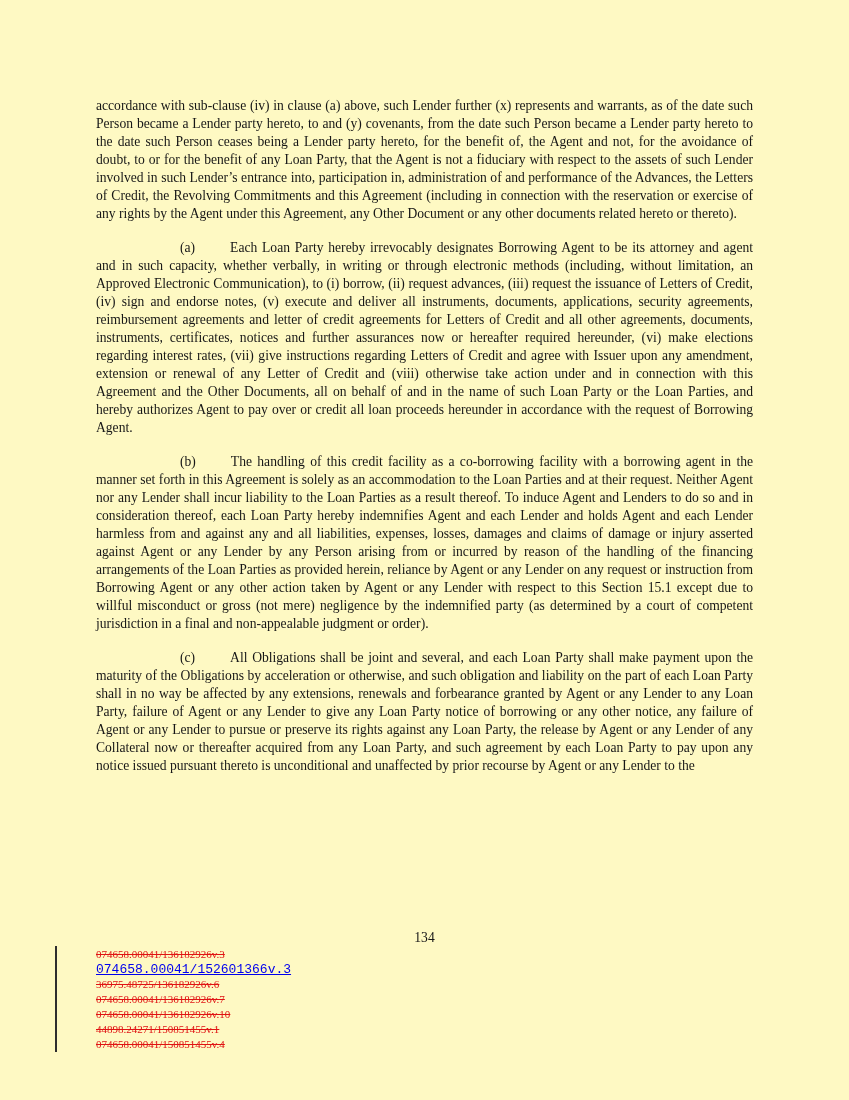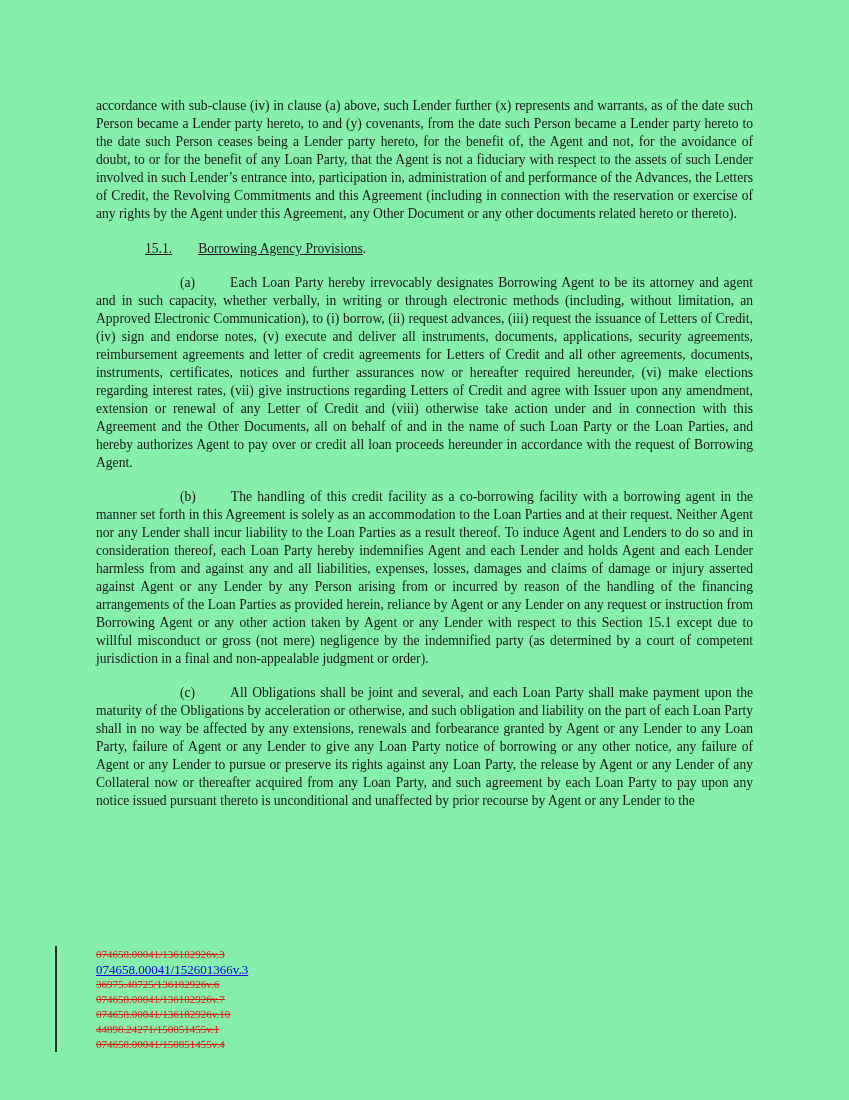--- a/index.html
+++ b/index.html
@@ -1,20 +1,20 @@
 <!DOCTYPE html>
 <html style="--redline: #e01313; --link: #0000ee; --text: #161616;"><head>
 <meta charset="utf-8">
 <style>
   html, body { margin:0; padding:0; background:#ffffff; }
   .page {
     position:relative;
     width:849px;
     height:1100px;
-    background:#86efac;
+    background:#fef9c3;
     font-family:"Liberation Serif", serif;
     color:#161616;
     overflow:hidden;
   }
   .content {
     position:absolute;
     left:96px;
     top:97px;
     width:657px;
   }
@@ -67,43 +67,43 @@
   .strike-red {
     color:var(--redline, #e01313);
     text-decoration:line-through;
     font-size:11px;
     font-family:Liberation Serif, serif;
   }
   .link-blue {
     color:var(--link, #0000ee);
     text-decoration:underline;
     font-size:13px;
-    font-family:Liberation Serif, serif;
+    font-family:Liberation Mono, monospace;
   }
 </style>
 </head>
 <body>
 
 <div class="page">
 
   <div class="content">
 
     <p class="para">accordance with sub-clause (iv) in clause (a) above, such Lender further (x) represents and warrants, as of the date such Person became a Lender party hereto, to and (y) covenants, from the date such Person became a Lender party hereto to the date such Person ceases being a Lender party hereto, for the benefit of, the Agent and not, for the avoidance of doubt, to or for the benefit of any Loan Party, that the Agent is not a fiduciary with respect to the assets of such Lender involved in such Lender’s entrance into, participation in, administration of and performance of the Advances, the Letters of Credit, the Revolving Commitments and this Agreement (including in connection with the reservation or exercise of any rights by the Agent under this Agreement, any Other Document or any other documents related hereto or thereto).</p>
 
 
-    <p class="section-heading"><span class="u">15.1.</span><span class="tabgap"></span><span class="u">Borrowing Agency Provisions</span><span>.</span></p>
 
     <p class="para lettered"><span class="plabel">(a)</span><span>Each Loan Party hereby irrevocably designates Borrowing Agent to be its attorney and agent and in such capacity, whether verbally, in writing or through electronic methods (including, without limitation, an Approved Electronic Communication), to (i) borrow, (ii) request advances, (iii) request the issuance of Letters of Credit, (iv) sign and endorse notes, (v) execute and deliver all instruments, documents, applications, security agreements, reimbursement agreements and letter of credit agreements for Letters of Credit and all other agreements, documents, instruments, certificates, notices and further assurances now or hereafter required hereunder, (vi) make elections regarding interest rates, (vii) give instructions regarding Letters of Credit and agree with Issuer upon any amendment, extension or renewal of any Letter of Credit and (viii) otherwise take action under and in connection with this Agreement and the Other Documents, all on behalf of and in the name of such Loan Party or the Loan Parties, and hereby authorizes Agent to pay over or credit all loan proceeds hereunder in accordance with the request of Borrowing Agent.</span></p>
 
     <p class="para lettered"><span class="plabel">(b)</span><span>The handling of this credit facility as a co-borrowing facility with a borrowing agent in the manner set forth in this Agreement is solely as an accommodation to the Loan Parties and at their request.  Neither Agent nor any Lender shall incur liability to the Loan Parties as a result thereof.  To induce Agent and Lenders to do so and in consideration thereof, each Loan Party hereby indemnifies Agent and each Lender and holds Agent and each Lender harmless from and against any and all liabilities, expenses, losses, damages and claims of damage or injury asserted against Agent or any Lender by any Person arising from or incurred by reason of the handling of the financing arrangements of the Loan Parties as provided herein, reliance by Agent or any Lender on any request or instruction from Borrowing Agent or any other action taken by Agent or any Lender with respect to this Section 15.1 except due to willful misconduct or gross (not mere) negligence by the indemnified party (as determined by a court of competent jurisdiction in a final and non-appealable judgment or order).</span></p>
 
     <p class="para lettered"><span class="plabel">(c)</span><span>All Obligations shall be joint and several, and each Loan Party shall make payment upon the maturity of the Obligations by acceleration or otherwise, and such obligation and liability on the part of each Loan Party shall in no way be affected by any extensions, renewals and forbearance granted by Agent or any Lender to any Loan Party, failure of Agent or any Lender to give any Loan Party notice of borrowing or any other notice, any failure of Agent or any Lender to pursue or preserve its rights against any Loan Party, the release by Agent or any Lender of any Collateral now or thereafter acquired from any Loan Party, and such agreement by each Loan Party to pay upon any notice issued pursuant thereto is unconditional and unaffected by prior recourse by Agent or any Lender to the</span></p>
 
   </div>
 
+  <div class="page-number">134</div>
 
   <div class="change-bar"></div>
 
   <div class="footer">
     <div class="entry strike-red">074658.00041/136182926v.3</div>
     <div class="entry link-blue">074658.00041/152601366v.3</div>
     <div class="entry strike-red">36975.48725/136182926v.6</div>
     <div class="entry strike-red">074658.00041/136182926v.7</div>
     <div class="entry strike-red">074658.00041/136182926v.10</div>
     <div class="entry strike-red">44898.24271/150851455v.1</div>

